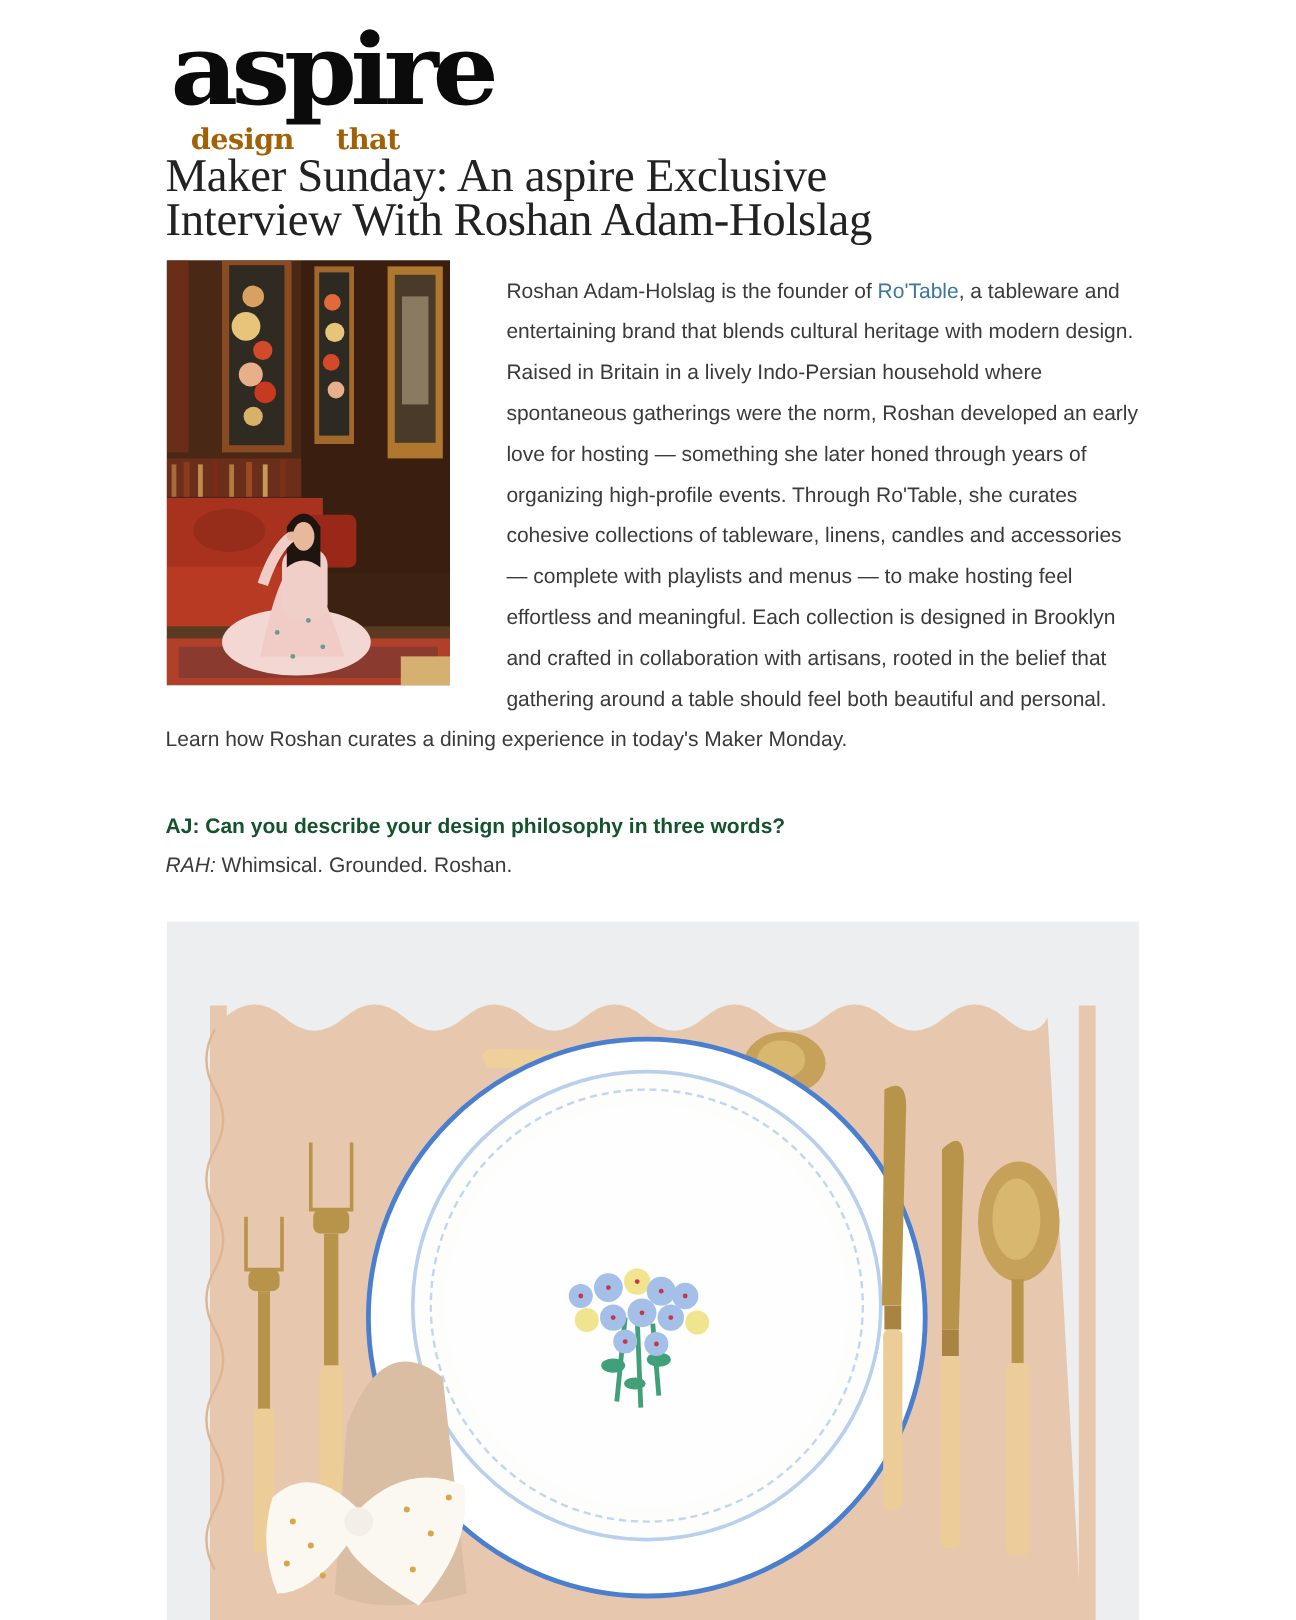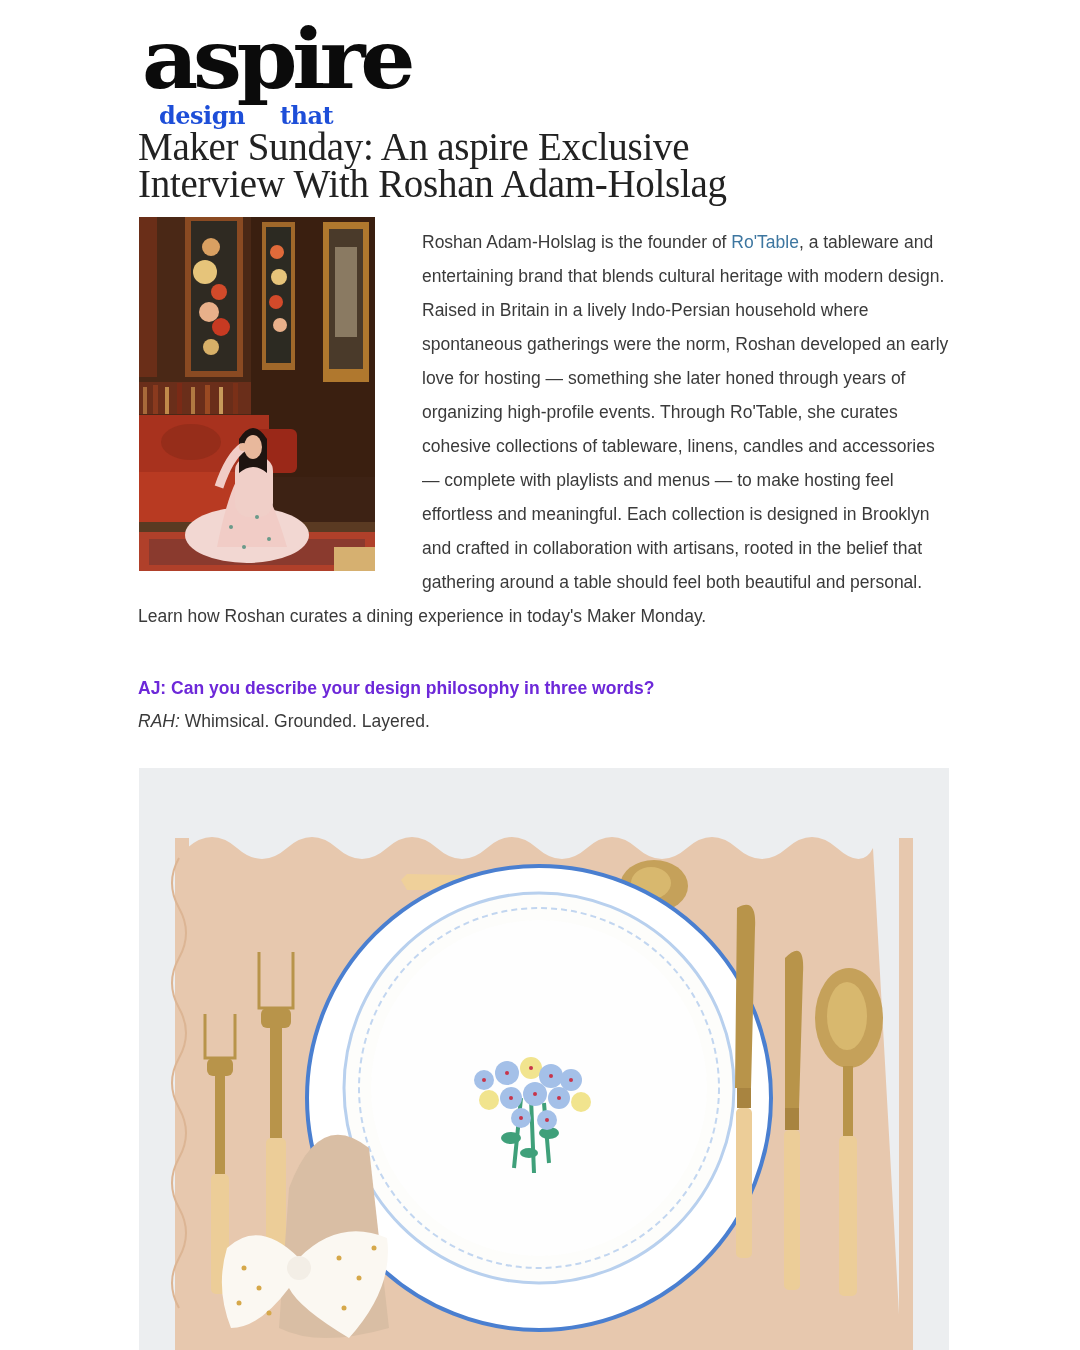--- a/index.html
+++ b/index.html
@@ -1,36 +1,36 @@
 <!DOCTYPE html>
 <html><head>
 <meta charset="utf-8">
 <style>
   html, body { margin: 0; padding: 0; background: #ffffff; }
   body { width: 1080px; height: 1350px; overflow: hidden; position: relative; font-family: "Liberation Sans", "DejaVu Sans", sans-serif; color: #333333; }
 
   
   .logo { position: absolute; left: 142px; top: 18px; width: 310px; height: 115px; }
   .logo-main { position: absolute; left: 0; top: 0; font-family: "DejaVu Serif", "Liberation Serif", serif; font-weight: bold; font-size: 82px; letter-spacing: -5px; color: #0b0b0b; line-height: 1; transform: scaleX(1.06); transform-origin: left top; }
-  .logo-sub { position: absolute; top: 86px; font-family: "DejaVu Serif", "Liberation Serif", serif; font-weight: bold; font-size: 24px; color: #1d4ed8; line-height: 1; letter-spacing: -0.5px; }
+  .logo-sub { position: absolute; top: 86px; font-family: "DejaVu Serif", "Liberation Serif", serif; font-weight: bold; font-size: 24px; color: #a16207; line-height: 1; letter-spacing: -0.5px; }
   .logo-sub.design { left: 17px; }
   .logo-sub.home { left: 138px; }
 
   
   .headline { position: absolute; left: 138px; top: 128px; width: 700px; font-family: "Liberation Serif", "DejaVu Serif", serif; font-size: 39px; line-height: 37px; color: #222222; font-weight: normal; margin: 0; letter-spacing: -0.3px; }
 
   
   .portrait { position: absolute; left: 139px; top: 217px; width: 236px; height: 354px; overflow: hidden; background: #4a2a1a; }
 
   
   .article { position: absolute; left: 138px; top: 225px; width: 816px; font-size: 17.5px; line-height: 34px; color: #3a3a3a; }
   .float-spacer { float: left; width: 284px; height: 374px; }
   .article p { margin: 0; }
   .article a { color: #3d76a0; text-decoration: none; }
-  .question { position: absolute; left: 138px; top: 674px; font-size: 17.5px; font-weight: bold; color: #6d28d9; line-height: 28px; }
+  .question { position: absolute; left: 138px; top: 674px; font-size: 17.5px; font-weight: bold; color: #14532d; line-height: 28px; }
   .answer { position: absolute; left: 138px; top: 707px; font-size: 17.5px; color: #3a3a3a; line-height: 28px; }
   .answer em { }
 
   
   .tablephoto { position: absolute; left: 139px; top: 768px; width: 810px; height: 582px; overflow: hidden; background: #eef0f2; }
 </style>
 </head>
 <body>
 
 <div class="logo">
@@ -103,21 +103,21 @@
     <circle cx="105" cy="330" r="2" fill="#6a9a8a"></circle>
   </svg>
 </div>
 
 <div class="article">
   <div class="float-spacer"></div>
   <p><span>Roshan Adam-Holslag is the founder of </span><a href="#">Ro'Table</a><span>, a tableware and entertaining brand that blends cultural heritage with modern design. Raised in Britain in a lively Indo-Persian household where spontaneous gatherings were the norm, Roshan developed an early love for hosting — something she later honed through years of organizing high-profile events. Through Ro'Table, she curates cohesive collections of tableware, linens, candles and accessories — complete with playlists and menus — to make hosting feel effortless and meaningful. Each collection is designed in Brooklyn and crafted in collaboration with artisans, rooted in the belief that gathering around a table should feel both beautiful and personal. Learn how Roshan curates a dining experience in today's Maker Monday.</span></p>
 </div>
 
 <div class="question">AJ: Can you describe your design philosophy in three words?</div>
-<div class="answer"><em>RAH:</em><span> Whimsical. Grounded. Layered.</span></div>
+<div class="answer"><em>RAH:</em><span> Whimsical. Grounded. Roshan.</span></div>
 
 <div class="tablephoto">
   <svg width="810" height="582" viewBox="0 0 810 582">
     <rect width="810" height="582" fill="#eceef0"></rect>
 
     <path d="M48 80
       q25 -22 50 0 q25 22 50 0 q25 -22 50 0 q25 22 50 0 q25 -22 50 0 q25 22 50 0 q25 -22 50 0 q25 22 50 0 q25 -22 50 0 q25 22 50 0 q25 -22 50 0 q25 22 50 0 q25 -22 50 0 q25 22 36 0
       L762 582 L48 582 Z" fill="#e7c8ae"></path>
     <path d="M36 70 L36 582 L50 582 L50 70 Z" fill="#e7c8ae"></path>
     <path d="M760 70 L760 582 L774 582 L774 70 Z" fill="#e7c8ae"></path>

